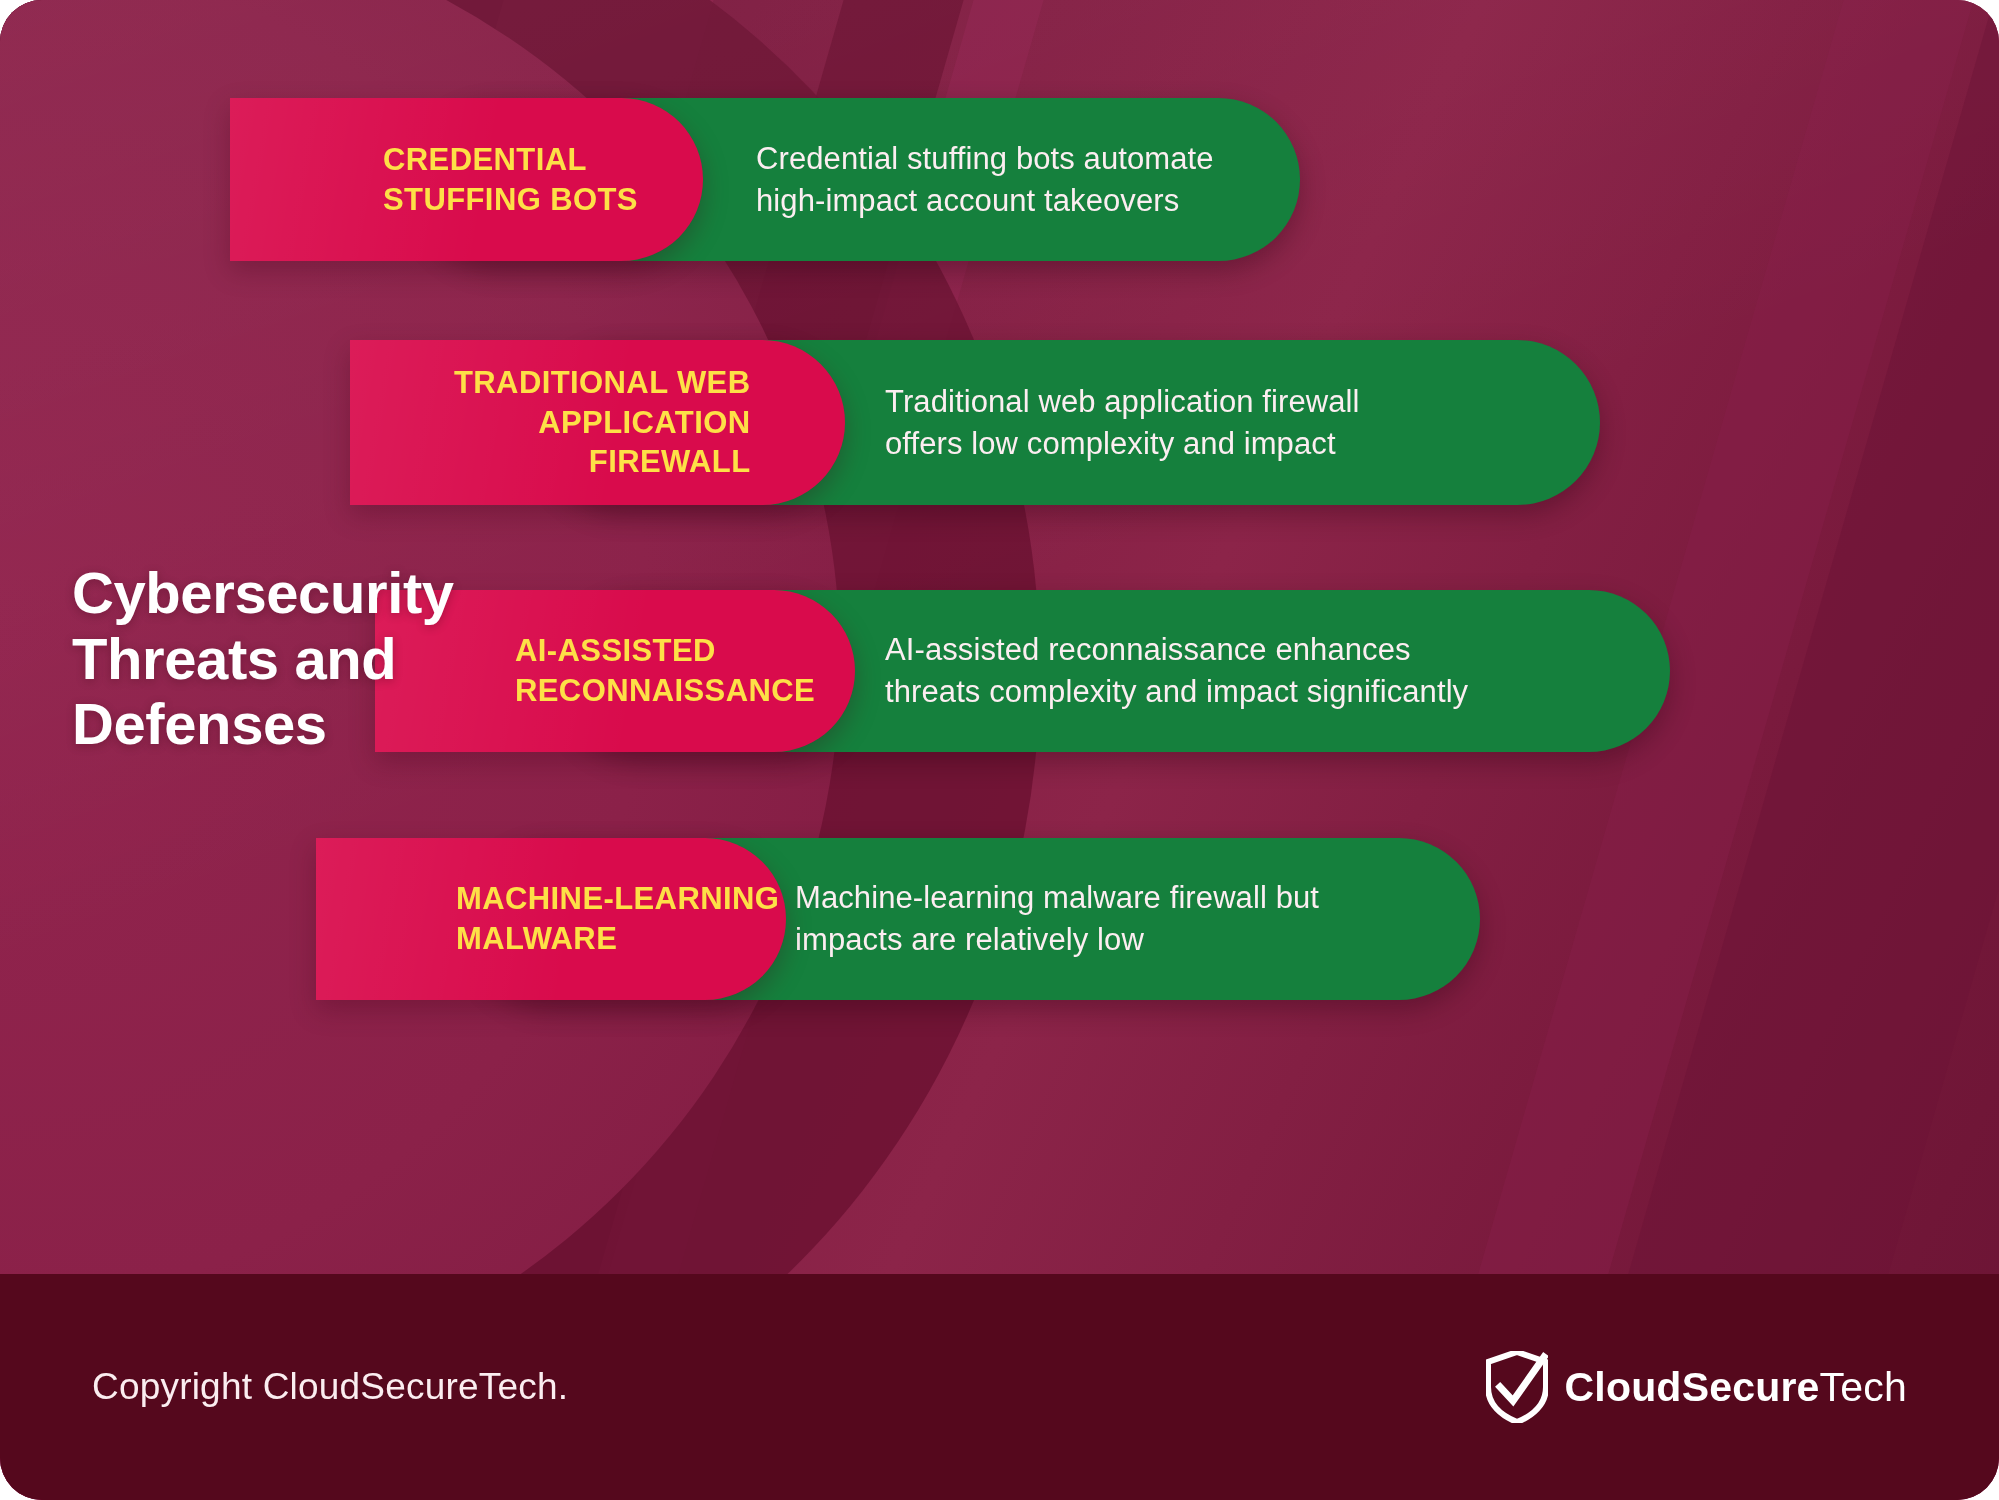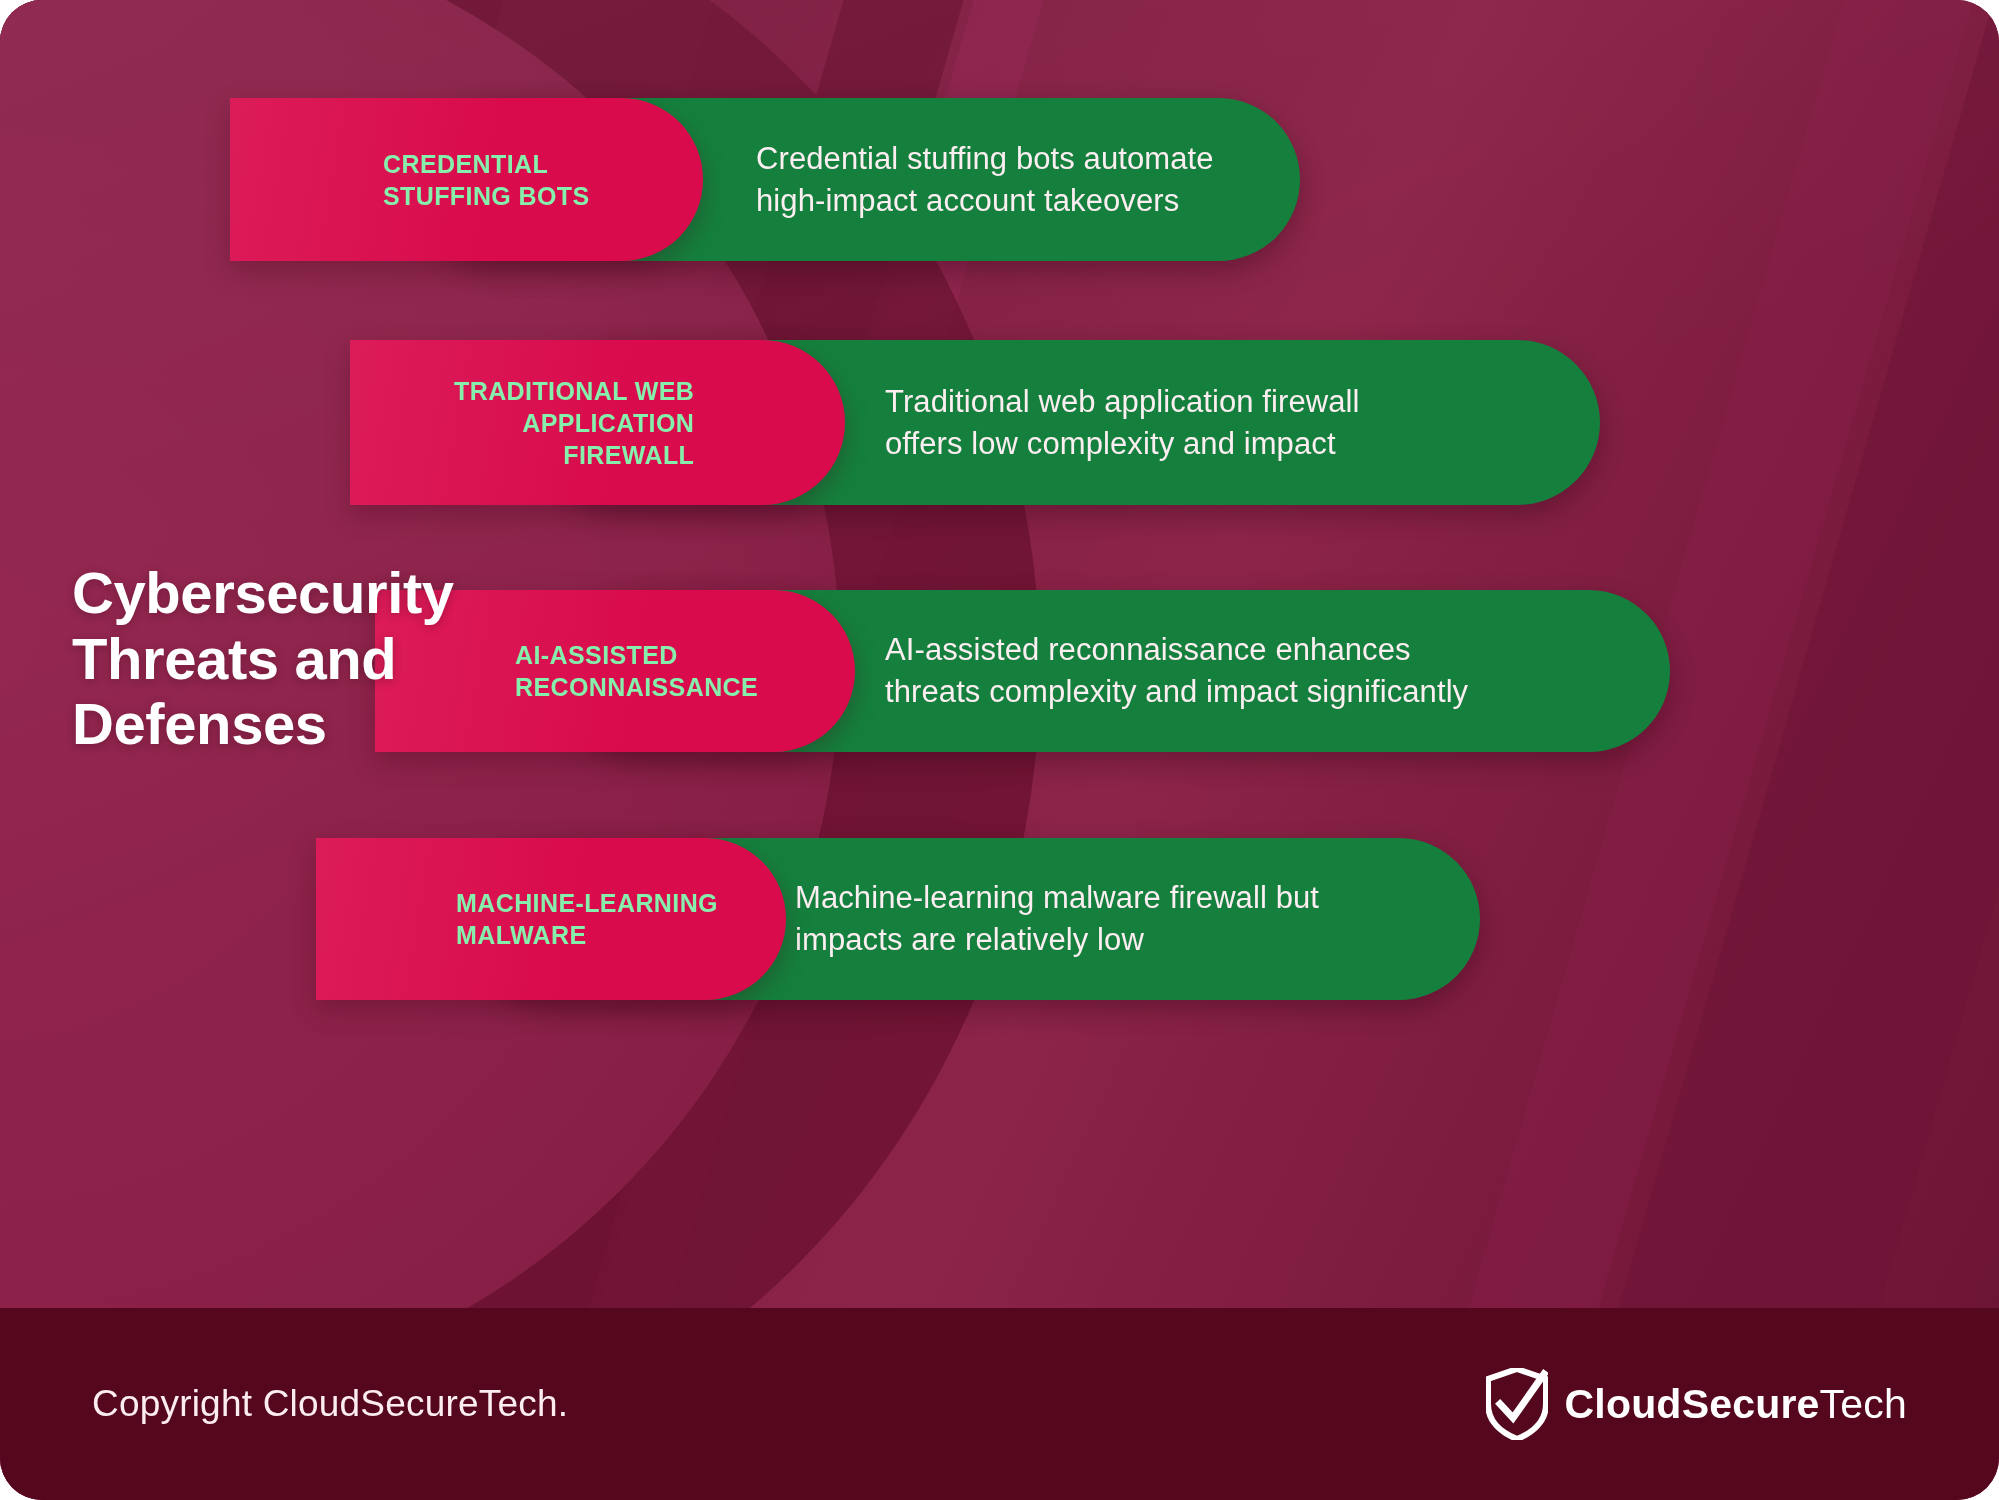--- a/index.html
+++ b/index.html
@@ -140,23 +140,23 @@
     content: "";
     position: absolute;
     inset: 0;
     border-top-right-radius: 999px;
     border-bottom-right-radius: 999px;
     background: linear-gradient(100deg, rgba(255,255,255,.07) 0%, rgba(255,255,255,0) 55%);
     pointer-events: none;
   }
   .row-pill-text {
     position: relative;
-    color: #86efac;
+    color: #fde047;
     font-weight: 700;
-    font-size: 25px;
+    font-size: 31px;
     line-height: 1.28;
     letter-spacing: .4px;
     white-space: pre-line;
     z-index: 2;
   }
 
   
   #row-0 { left: 0; top: 98px;  width: 1999px; height: 163px; }
   #row-0 .row-desc { left: 416px; width: 884px; }
   #row-0 .row-pill { left: 230px; width: 473px; }
@@ -195,21 +195,21 @@
     white-space: pre-line;
     text-shadow: 0 2px 10px rgba(50,2,18,.30);
   }
 
   
   .footer {
     position: absolute;
     left: 0;
     bottom: 0;
     width: 1999px;
-    height: 192px;
+    height: 226px;
     background: #55081D;
     display: flex;
     align-items: center;
     justify-content: space-between;
     padding: 0 92px;
     box-sizing: border-box;
     border-bottom-left-radius: 42px;
     border-bottom-right-radius: 42px;
   }
   .footer-copy {

